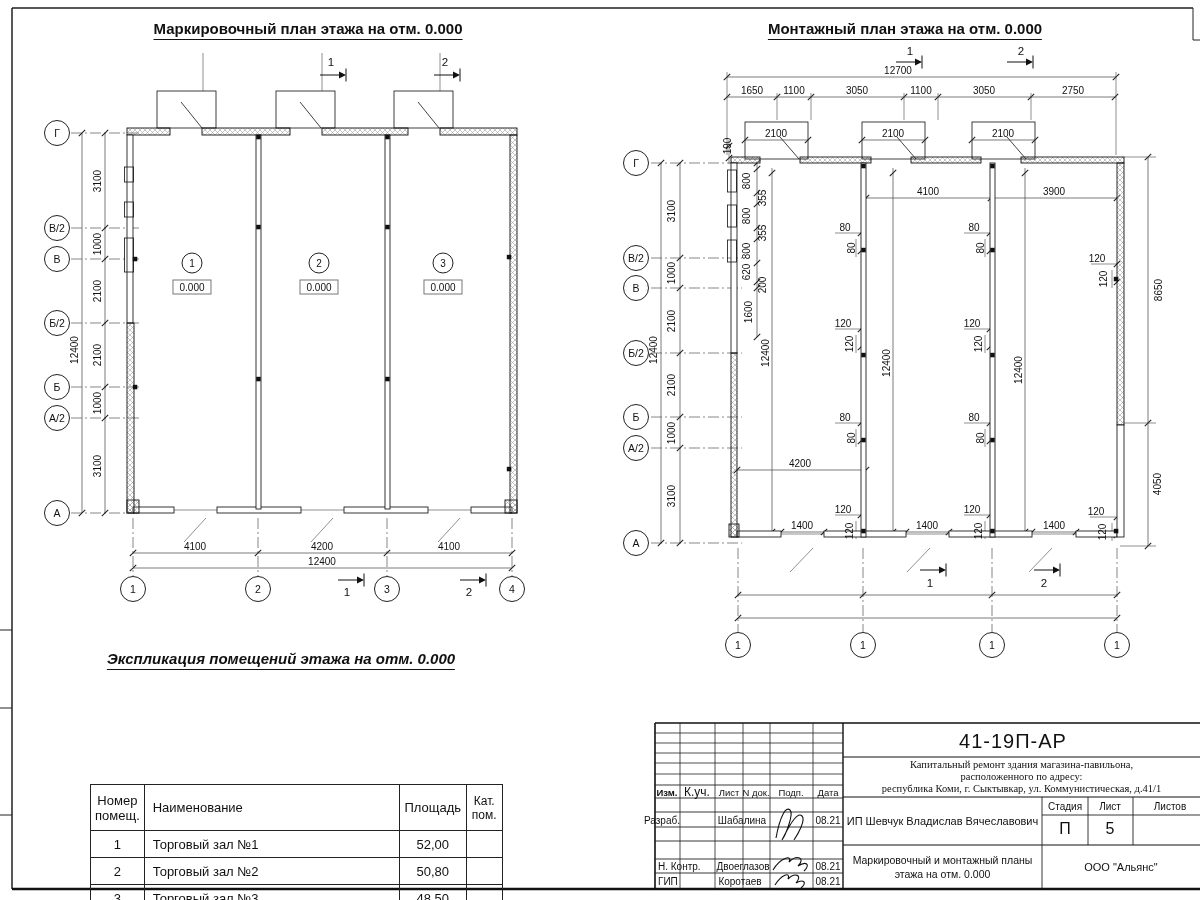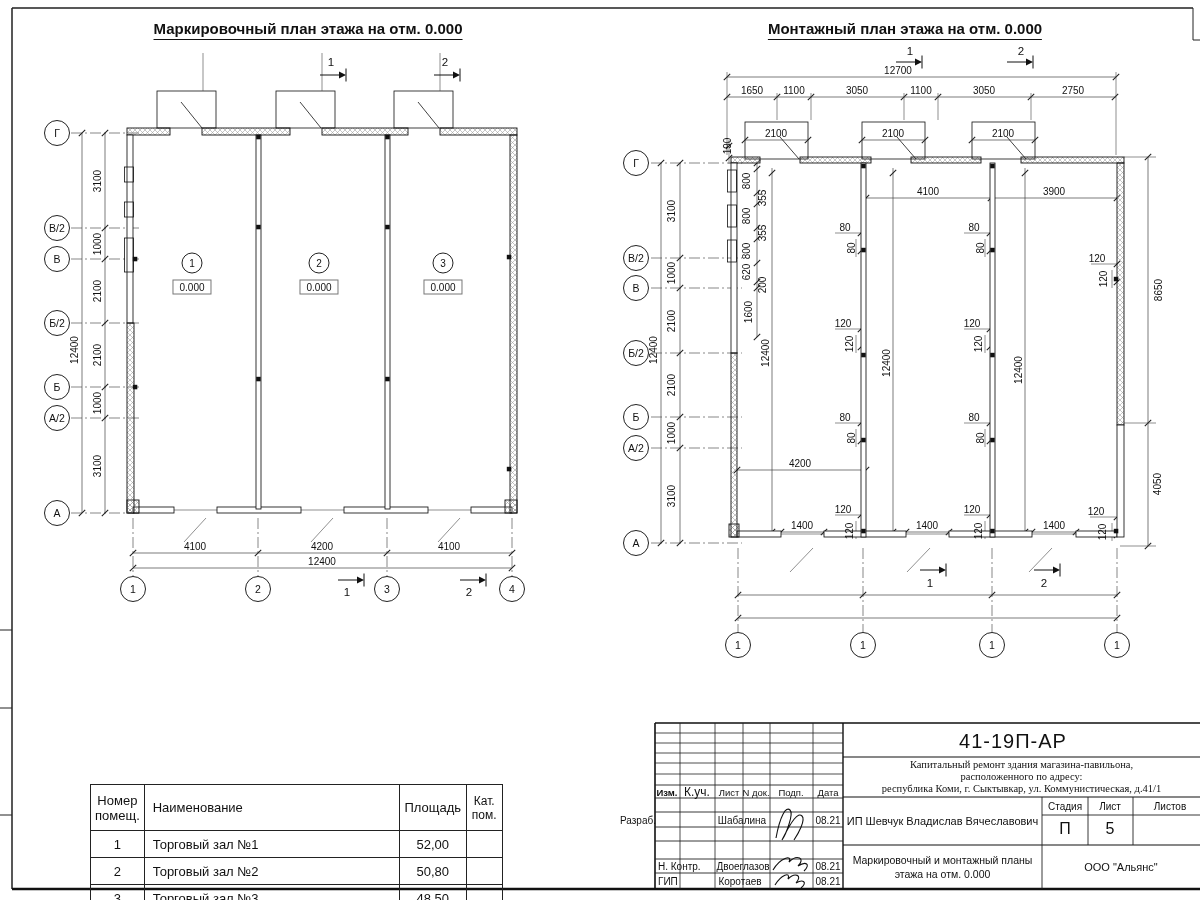--- a/index.html
+++ b/index.html
@@ -394,20 +394,21 @@
       <span class="dim" style="left: 1096px; top: 511px; transform: translate(-50%, -50%);">120</span>
       <span class="dim" style="left: 1102px; top: 532px; transform: translate(-50%, -50%) rotate(-90deg);">120</span>
     </div>
 <div class="lbl-layer">
       <span class="section-lbl" style="left: 910px; top: 51px; transform: translate(-50%, -50%);">1</span>
       <span class="section-lbl" style="left: 1021px; top: 51px; transform: translate(-50%, -50%);">2</span>
       <span class="section-lbl" style="left: 930px; top: 583px; transform: translate(-50%, -50%);">1</span>
       <span class="section-lbl" style="left: 1044px; top: 583px; transform: translate(-50%, -50%);">2</span>
     </div>
 
+<div class="expl-title">Экспликация помещений этажа на отм. 0.000</div>
 <table class="expl">
   <tbody>
         <tr class="hdr">
     <th class="c-num">Номер помещ.</th>
     <th class="c-name">Наименование</th>
     <th class="c-area">Площадь</th>
     <th class="c-cat">Кат. пом.</th>
   </tr>
   <tr class="row">
     <td class="c-num">1</td>
@@ -442,21 +443,21 @@
     <span>Капитальный ремонт здания магазина-павильона,</span>
     <span>расположенного по адресу:</span>
     <span>республика Коми, г. Сыктывкар, ул. Коммунистическая, д.41/1</span>
   </div>
   <span class="tb-text" style="left:667px;top:792px;font-size:9.5px;font-weight:bold;">Изм.</span>
   <span class="tb-text" style="left:697px;top:792px;font-size:12px;">К.уч.</span>
   <span class="tb-text" style="left:729px;top:792px;font-size:9.5px;">Лист</span>
   <span class="tb-text" style="left:756px;top:792px;font-size:9.5px;">N док.</span>
   <span class="tb-text" style="left:791px;top:792px;font-size:9.5px;">Подп.</span>
   <span class="tb-text" style="left:828px;top:792px;font-size:9.5px;">Дата</span>
-  <span class="tb-text tb-left" style="left:620px;top:820px;text-align:right;">Разраб.</span>
+  <span class="tb-text tb-left" style="left:644px;top:820px;text-align:right;">Разраб.</span>
   <span class="tb-text" style="left:742px;top:820px;">Шабалина</span>
   <span class="tb-text" style="left:828px;top:820px;">08.21</span>
   <span class="tb-text tb-left" style="left:658px;top:866px;">Н. Контр.</span>
   <span class="tb-text" style="left:743px;top:866px;">Двоеглазов</span>
   <span class="tb-text" style="left:828px;top:866px;">08.21</span>
   <span class="tb-text tb-left" style="left:658px;top:881px;">ГИП</span>
   <span class="tb-text" style="left:740px;top:881px;">Коротаев</span>
   <span class="tb-text" style="left:828px;top:881px;">08.21</span>
   <div class="tb-block" style="left:845px;top:799px;width:195px;height:44px;">ИП Шевчук Владислав Вячеславович</div>
   <span class="tb-text" style="left:1065px;top:806px;">Стадия</span>

